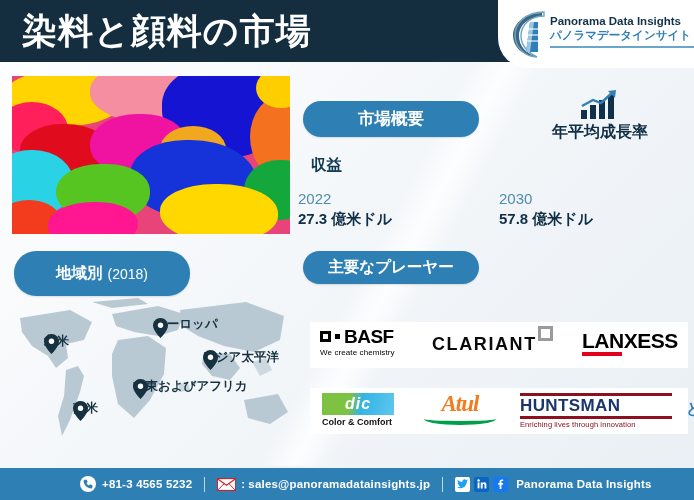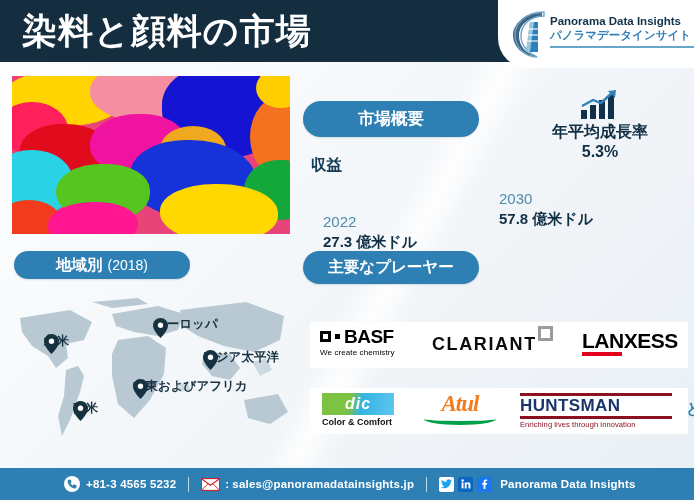--- a/index.html
+++ b/index.html
@@ -47,30 +47,30 @@
   }
   .pig{position:absolute;filter:blur(0.4px);}
 
   
   .pill{
     position:absolute;background:#2e80b4;border-radius:22px;color:#fff;
     font-weight:bold;display:flex;align-items:center;justify-content:center;
     box-shadow:0 1px 2px rgba(0,0,0,.12);
   }
   #pill-overview{left:303px;top:101px;width:176px;height:36px;font-size:16.5px;}
-  #pill-region{left:14px;top:251px;width:176px;height:28px;font-size:15.5px;}
+  #pill-region{left:14px;top:251px;width:176px;height:45px;font-size:15.5px;}
   #pill-players{left:303px;top:251px;width:176px;height:33px;font-size:15.5px;}
   .pill .sub{font-weight:normal;font-size:14px;margin-left:5px;}
 
   
   .ov-label{position:absolute;left:311px;top:155px;font-size:15.5px;font-weight:bold;color:#123a52;}
   .kv{position:absolute;}
   .kv .year{font-size:15px;color:#4f8cae;line-height:20px;}
   .kv .val{font-size:15px;font-weight:bold;color:#102f45;line-height:20px;white-space:nowrap;}
-  #kv-2022{left:323px;top:189px;margin-top:23px;}
+  #kv-2022{left:298px;top:189px;}
   #kv-2030{left:499px;top:189px;}
 
   
   .cagr{position:absolute;left:520px;top:88px;width:160px;text-align:center;}
   .cagr-icon{height:32px;display:flex;align-items:flex-end;justify-content:center;}
   .cagr-title{font-size:16px;font-weight:bold;color:#102f45;margin-top:2px;line-height:20px;}
   .cagr-range{font-size:14.5px;color:#4f8cae;line-height:19px;}
   .cagr-val{font-size:16px;font-weight:bold;color:#102f45;line-height:20px;}
 
   
@@ -208,21 +208,20 @@
       <svg width="42" height="30" viewBox="0 0 42 30">
         <rect x="2" y="20" width="6" height="9" fill="#11314a"></rect>
         <rect x="11" y="15" width="6" height="14" fill="#11314a"></rect>
         <rect x="20" y="10" width="6" height="19" fill="#11314a"></rect>
         <rect x="29" y="5" width="6" height="24" fill="#11314a"></rect>
         <path d="M3 16 L14 10 L22 13 L34 2" fill="none" stroke="#2f7fb8" stroke-width="2.4"></path>
         <polygon points="29,1 37,0 36,8" fill="#2f7fb8"></polygon>
       </svg>
     </div>
     <div class="cagr-title">年平均成長率</div>
-    <div class="cagr-val">5.3%</div>
   </div>
 
   <div class="pill" id="pill-region">
     <span>地域別</span>
     <span class="sub">(2018)</span>
   </div>
 
   <div class="map">
     <svg width="290" height="160" viewBox="0 0 290 160">
       <g fill="#b9c9d3">
@@ -324,21 +323,21 @@
       <span class="clariant-mark"></span>
     </div>
 
     <div class="lanxess">
       <div class="lx-name">LANXESS</div>
       <div class="lx-bar"></div>
     </div>
   </div>
 
   <div class="footer">
-    <div class="fitem" style="margin-left:64px;text-align:center;">
+    <div class="fitem" style="margin-left:80px;text-align:center;">
       <span class="phone-ic">
         <svg width="10" height="10" viewBox="0 0 16 16">
             <path d="M3 1 L6 1 L7.5 5 L5.6 6.4 C6.5 8.4 7.6 9.5 9.6 10.4 L11 8.5 L15 10 L15 13 C15 14 14 15 13 15 C7 15 1 9 1 3 C1 2 2 1 3 1 Z" fill="#2e80b4"></path>
           </svg>
       </span>
       <span class="ftxt">+81-3 4565 5232</span>
     </div>
 
     <span class="fsep"></span>
 

